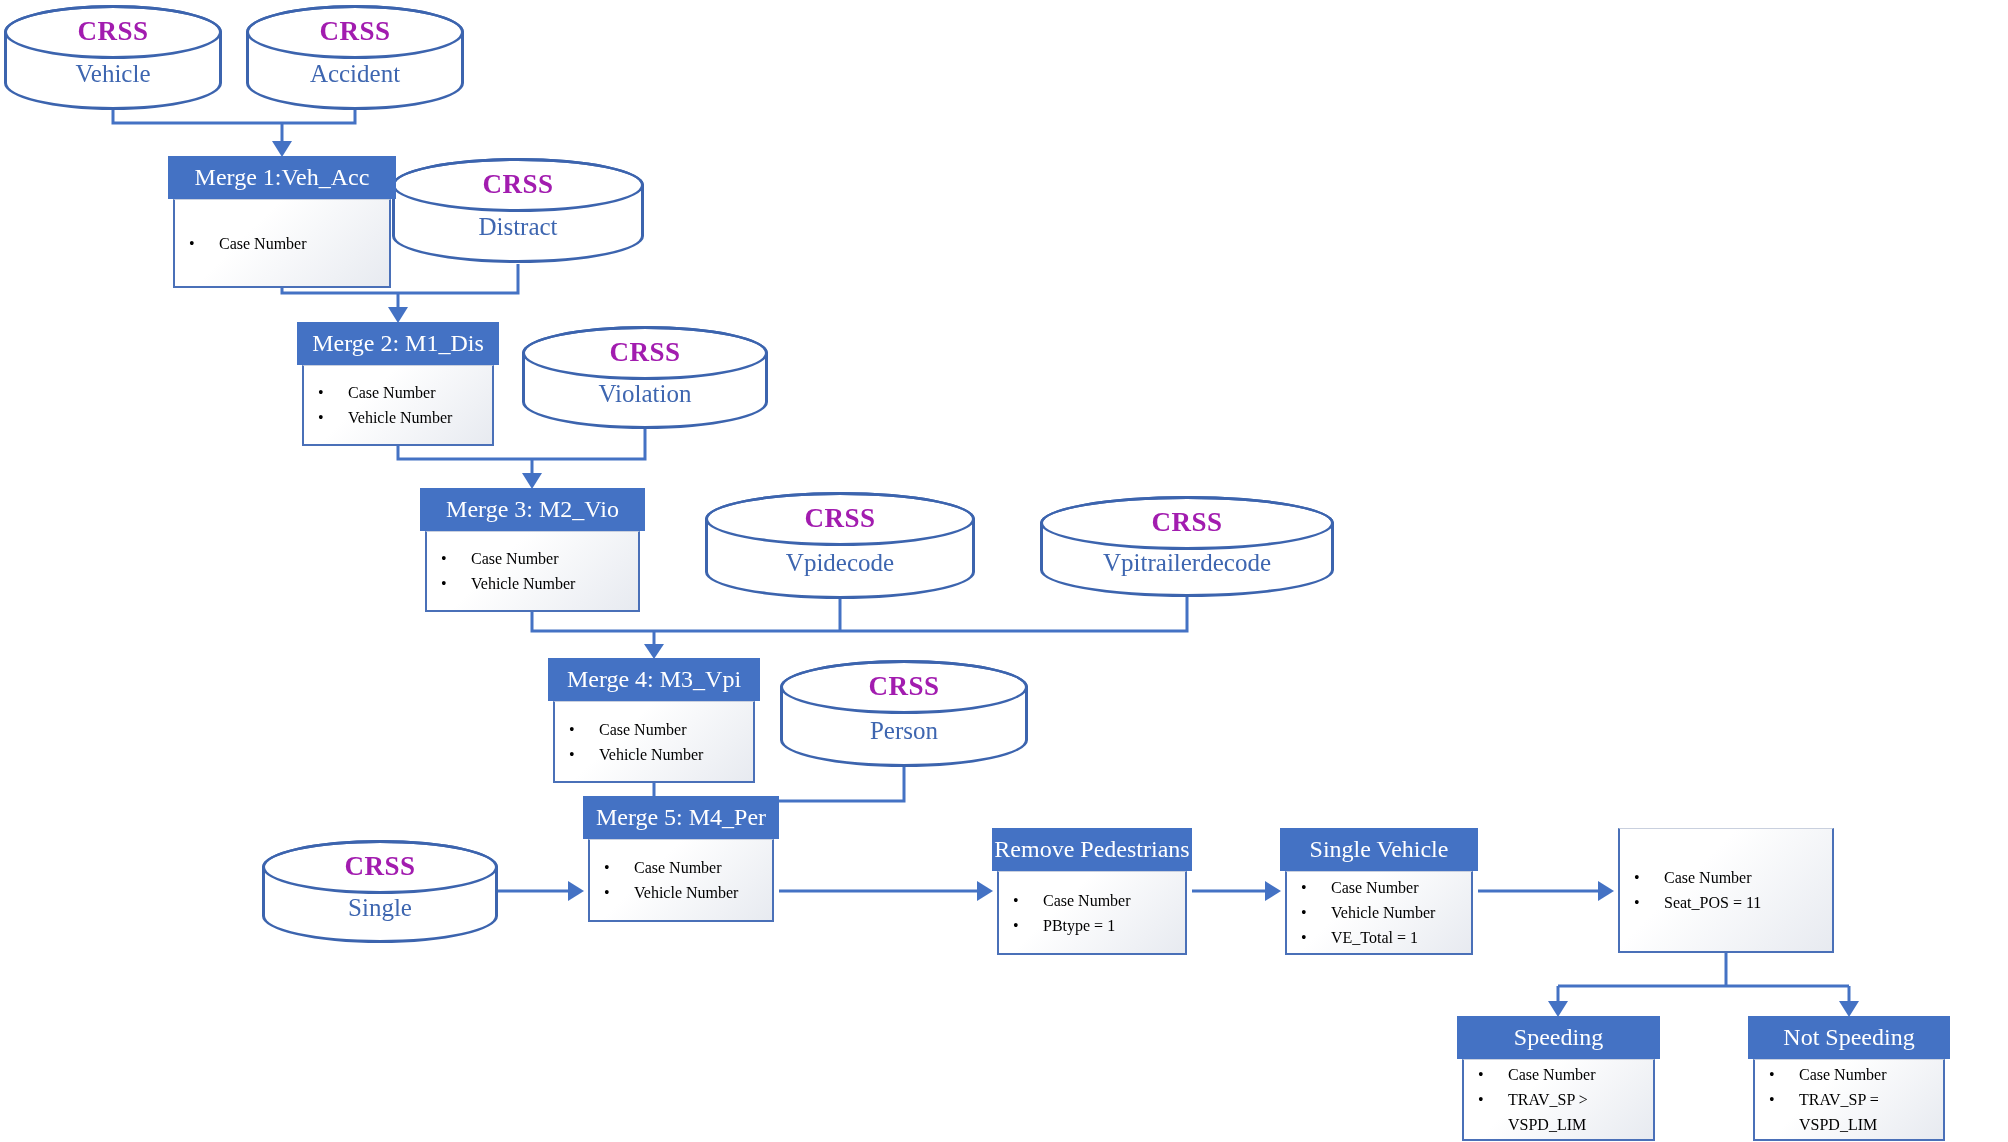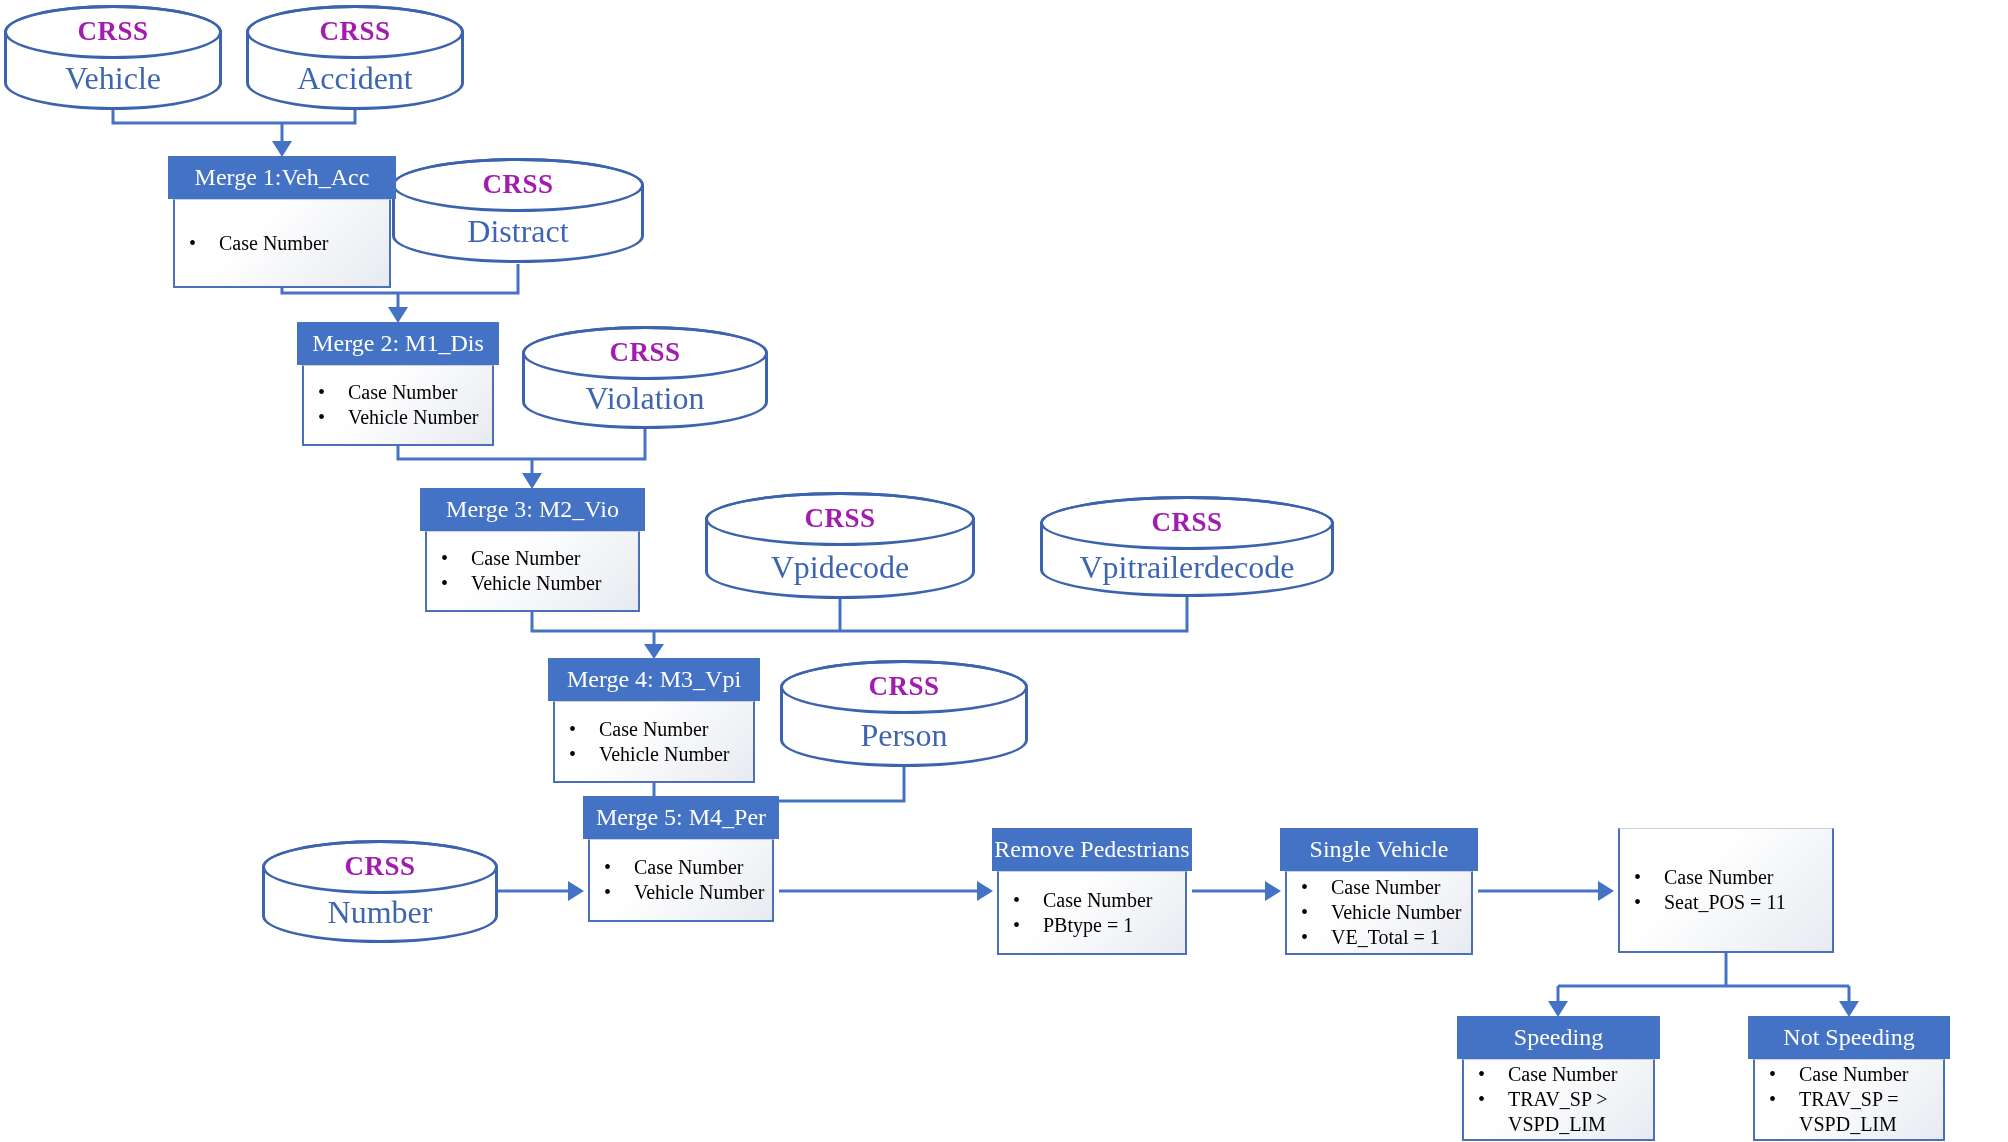--- a/index.html
+++ b/index.html
@@ -42,21 +42,21 @@
     font-weight: bold;
     font-size: 27px;
     letter-spacing: 0.5px;
     color: #a21caf;
     z-index: 3;
   }
   .cyl-name {
     position: absolute;
     top: 53%; left: 0; right: 0;
     text-align: center;
-    font-size: 32px;
+    font-size: 25px;
     color: #3e66b0;
     z-index: 3;
   }
   
   .node {
     position: absolute;
     box-sizing: border-box;
     display: flex;
     flex-direction: column;
     z-index: 2;
@@ -82,21 +82,21 @@
   }
   ul.bullets {
     list-style: none;
     margin: 0;
     padding: 2px 4px;
     width: 100%;
   }
   .bullets li {
     position: relative;
     padding-left: 40px;
-    font-size: 20px;
+    font-size: 16px;
     line-height: 25px;
     color: #000000;
   }
   .bullets li::before {
     content: "\2022";
     position: absolute;
     left: 10px;
     top: 0;
   }
 </style>
@@ -172,21 +172,21 @@
     <div class="cyl-name">Vpitrailerdecode</div>
   </div>
 
   <div class="cyl" style="left:780px; top:660px; width:248px; height:107px">
     <div class="cyl-db">CRSS</div>
     <div class="cyl-name">Person</div>
   </div>
 
   <div class="cyl" style="left:262px; top:840px; width:236px; height:103px">
     <div class="cyl-db">CRSS</div>
-    <div class="cyl-name">Number</div>
+    <div class="cyl-name">Single</div>
   </div>
 
   <div class="node" style="left:168px; top:156px; width:228px; height:132px">
     <div class="node-header">Merge 1:Veh_Acc</div>
     <div class="node-body">
       <ul class="bullets">
         <li>Case Number</li>
       </ul>
     </div>
   </div>

